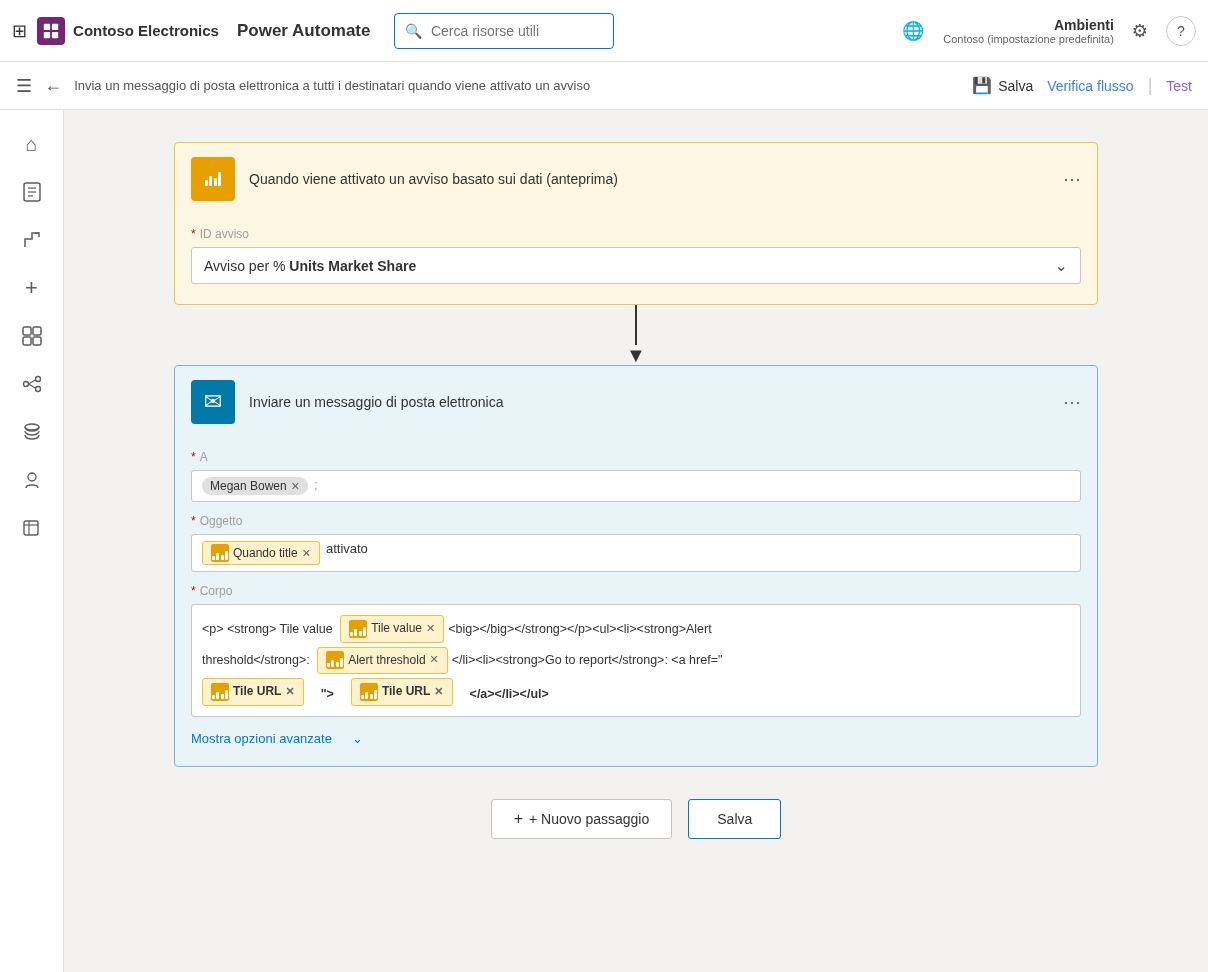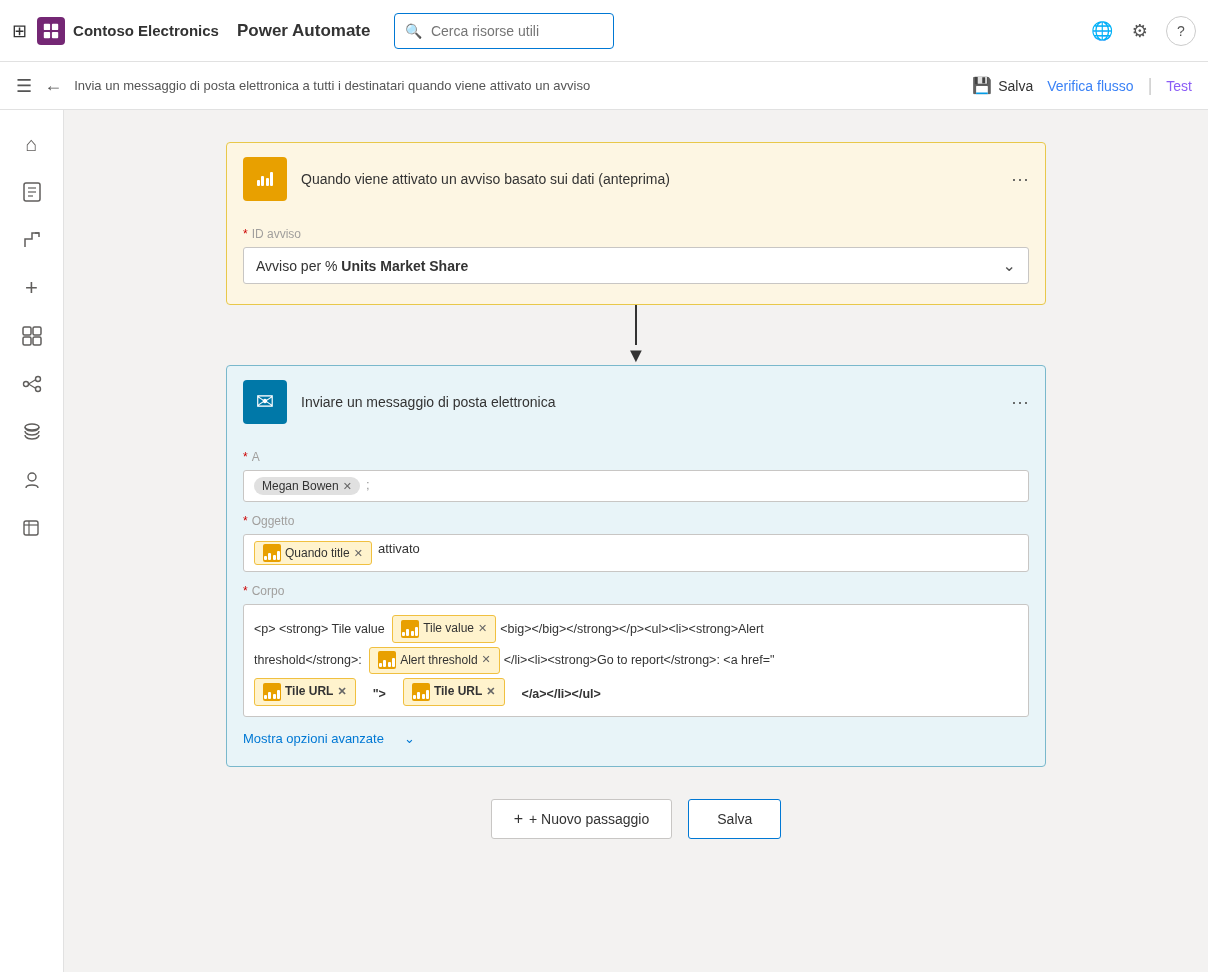--- a/index.html
+++ b/index.html
@@ -59,21 +59,21 @@
 
     
     .main-content {
       flex: 1; overflow-y: auto; padding: 32px 80px; display: flex; flex-direction: column; align-items: center;
     }
 
     
     .flow-container { display: flex; flex-direction: column; align-items: center; width: 100%; max-width: 840px; }
 
     .flow-card {
-      width: 820px; border-radius: 4px; border: 1.5px solid #e1e1e1;
+      width: 924px; border-radius: 4px; border: 1.5px solid #e1e1e1;
       background: #fff; margin-bottom: 0;
     }
     .flow-card-trigger { background: #fdf6e3; border-color: #e8c84a; }
     .flow-card-action { background: #e8f4f8; border-color: #79b8cc; }
 
     .flow-card-header {
       display: flex; align-items: center; padding: 14px 16px;
       gap: 14px; position: relative;
     }
     .flow-card-icon-trigger {
@@ -175,20 +175,24 @@
     </div>
     <span class="topnav-logo-text">Contoso Electronics</span>
   </div>
   <span class="topnav-appname">Power Automate</span>
   <div class="topnav-search">
     <span class="topnav-search-icon">🔍</span>
     <input type="text" placeholder="Cerca risorse utili" style="">
   </div>
   <div class="topnav-right">
     <span class="topnav-icon-btn">🌐</span>
+    <div class="topnav-env">
+      <span class="topnav-env-name">Ambienti</span>
+      <span class="topnav-env-sub">Contoso (impostazione predefinita)</span>
+    </div>
     <span class="topnav-icon-btn">⚙</span>
     <span class="topnav-icon-btn" style="border:1.5px solid #ccc;border-radius:50%;width:30px;height:30px;display:flex;align-items:center;justify-content:center;font-size:14px;">?</span>
   </div>
 </div>
 
 <div class="secondnav">
   <span class="menu-icon">☰</span>
   <span class="back-btn">←</span>
   <span class="breadcrumb-text">Invia un messaggio di posta elettronica a tutti i destinatari quando viene attivato un avviso</span>
   <div class="secondnav-actions">

